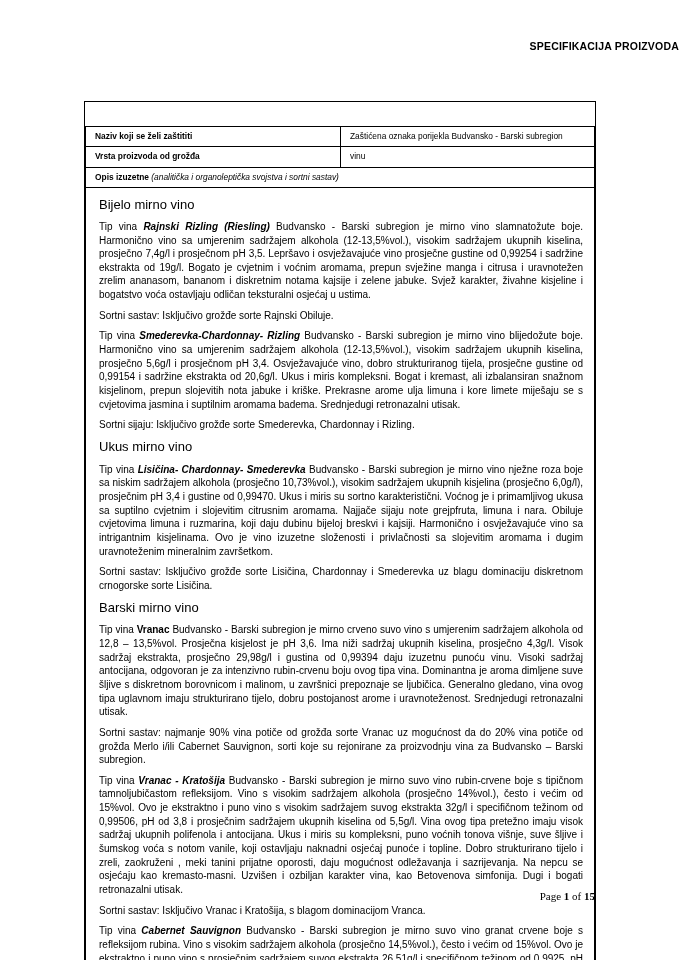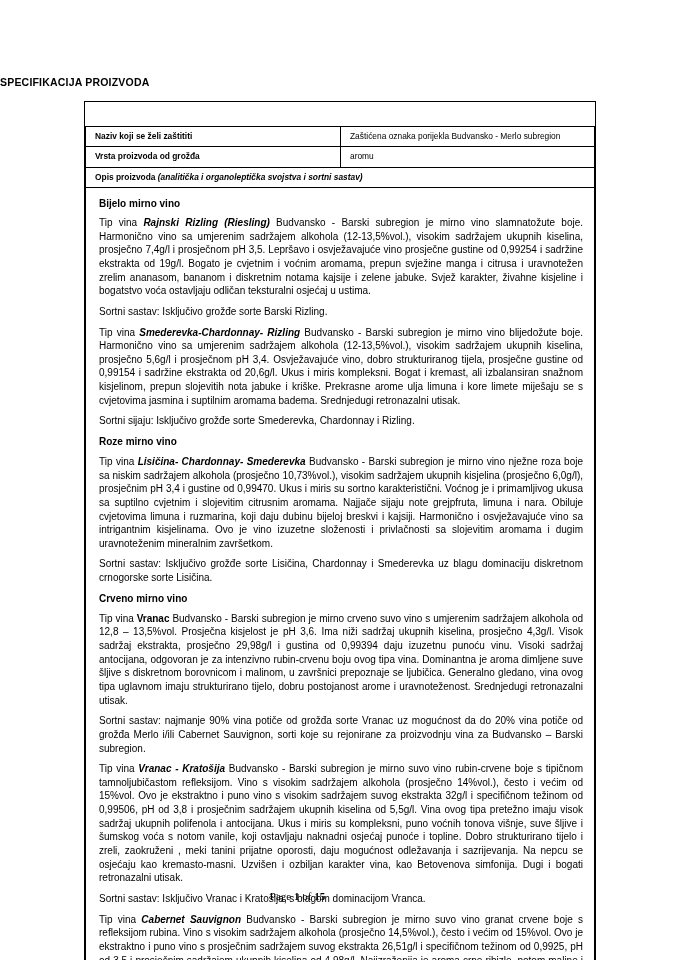--- a/index.html
+++ b/index.html
@@ -16,26 +16,26 @@
     overflow: hidden;
   }
   .page {
     width: 679px;
     height: 960px;
     position: relative;
     box-sizing: border-box;
     padding: 0;
   }
   .doc-title {
-    text-align: left;
+    text-align: right;
     font-weight: bold;
     font-size: 10.5px;
     letter-spacing: 0.2px;
     margin: 0;
-    padding-top: 76px;
+    padding-top: 40px;
     padding-bottom: 0;
   }
   .spec-table {
     position: absolute;
     left: 84px;
     top: 101px;
     width: 512px;
     border: 1px solid #000;
     border-collapse: collapse;
     box-sizing: border-box;
@@ -57,30 +57,30 @@
     width: 238px;
     font-weight: bold;
   }
   td.value-cell {
     font-weight: normal;
   }
   td.full-cell {
     font-weight: bold;
   }
   td.full-cell .ital {
-    font-weight: bold;
+    font-weight: normal;
     font-style: italic;
   }
   td.body-cell {
     padding: 2px 9px 6px 9px;
     font-weight: normal;
   }
   .subhead {
-    font-weight: bold;
-    font-size: 10px;
+    font-weight: normal;
+    font-size: 13px;
     margin: 7px 0 0 4px;
     line-height: 1.3;
   }
   p.para {
     font-size: 10px;
     line-height: 1.365;
     text-align: justify;
     margin: 7px 0 0 4px;
     padding-right: 2px;
     -webkit-hyphens: none;
@@ -89,63 +89,63 @@
   p.para:first-of-type {
     margin-top: 6px;
   }
   .b { font-weight: bold; }
   .bi { font-weight: bold; font-style: italic; }
   .footer {
     position: absolute;
     left: 0;
     top: 890px;
     width: 679px;
-    text-align: center;
+    text-align: right;
     padding-right: 84px;
     box-sizing: border-box;
     font-family: "Liberation Serif", serif;
     font-size: 11px;
   }
   .footer .pagenum { font-weight: bold; }
 </style>
 </head>
 <body>
 
 <div class="page">
 
   <div class="doc-title">SPECIFIKACIJA PROIZVODA</div>
 
   <div class="spec-table">
     <table>
       <tbody>
           <tr>
         <td class="label-cell">Naziv koji se želi zaštititi</td>
-        <td class="value-cell">Zaštićena oznaka porijekla Budvansko - Merlo subregion</td>
+        <td class="value-cell">Zaštićena oznaka porijekla Budvansko - Barski subregion</td>
       </tr>
       <tr>
         <td class="label-cell">Vrsta proizvoda od grožđa</td>
-        <td class="value-cell">aromu</td>
+        <td class="value-cell">vinu</td>
       </tr>
       <tr>
-        <td class="full-cell" colspan="2"><span>Opis proizvoda </span><span class="ital">(analitička i organoleptička svojstva i sortni sastav)</span></td>
+        <td class="full-cell" colspan="2"><span>Opis izuzetne </span><span class="ital">(analitička i organoleptička svojstva i sortni sastav)</span></td>
       </tr>
       <tr>
         <td class="body-cell" colspan="2">
 
           <div class="subhead">Bijelo mirno vino</div>
           <p class="para"><span>Tip vina </span><span class="bi">Rajnski Rizling (Riesling)</span><span> Budvansko - Barski subregion je mirno vino slamnatožute boje. Harmonično vino sa umjerenim sadržajem alkohola (12-13,5%vol.), visokim sadržajem ukupnih kiselina, prosječno 7,4g/l i prosječnom pH 3,5. Lepršavo i osvježavajuće vino prosječne gustine od 0,99254 i sadržine ekstrakta od 19g/l. Bogato je cvjetnim i voćnim aromama, prepun svježine manga i citrusa i uravnotežen zrelim ananasom, bananom i diskretnim notama kajsije i zelene jabuke. Svjež karakter, živahne kisjeline i bogatstvo voća ostavljaju odličan teksturalni osjećaj u ustima.</span></p>
-          <p class="para"><span>Sortni sastav: Isključivo grožđe sorte Barski Rizling.</span></p>
+          <p class="para"><span>Sortni sastav: Isključivo grožđe sorte Rajnski Obiluje.</span></p>
           <p class="para"><span>Tip vina </span><span class="bi">Smederevka-Chardonnay- Rizling</span><span> Budvansko - Barski subregion je mirno vino blijedožute boje. Harmonično vino sa umjerenim sadržajem alkohola (12-13,5%vol.), visokim sadržajem ukupnih kiselina, prosječno 5,6g/l i prosječnom pH 3,4. Osvježavajuće vino, dobro strukturiranog tijela, prosječne gustine od 0,99154 i sadržine ekstrakta od 20,6g/l. Ukus i miris kompleksni. Bogat i kremast, ali izbalansiran snažnom kisjelinom, prepun slojevitih nota jabuke i kriške. Prekrasne arome ulja limuna i kore limete miješaju se s cvjetovima jasmina i suptilnim aromama badema. Srednjedugi retronazalni utisak.</span></p>
           <p class="para"><span>Sortni sijaju: Isključivo grožđe sorte Smederevka, Chardonnay i Rizling.</span></p>
 
-          <div class="subhead">Roze mirno vino</div>
+          <div class="subhead">Ukus mirno vino</div>
           <p class="para"><span>Tip vina </span><span class="bi">Lisičina- Chardonnay- Smederevka</span><span> Budvansko - Barski subregion je mirno vino nježne roza boje sa niskim sadržajem alkohola (prosječno 10,73%vol.), visokim sadržajem ukupnih kisjelina (prosječno 6,0g/l), prosječnim pH 3,4 i  gustine od 0,99470. Ukus i miris su sortno karakteristični. Voćnog je i primamljivog ukusa sa suptilno cvjetnim i slojevitim citrusnim aromama. Najjače sijaju note grejpfruta, limuna i nara. Obiluje cvjetovima limuna i ruzmarina, koji daju dubinu bijeloj breskvi i kajsiji. Harmonično i osvježavajuće vino sa intrigantnim kisjelinama. Ovo je vino izuzetne složenosti i privlačnosti sa slojevitim aromama i dugim uravnoteženim mineralnim završetkom.</span></p>
           <p class="para"><span>Sortni sastav: Isključivo grožđe sorte Lisičina, Chardonnay i Smederevka uz blagu dominaciju diskretnom crnogorske sorte Lisičina.</span></p>
 
-          <div class="subhead">Crveno mirno vino</div>
+          <div class="subhead">Barski mirno vino</div>
           <p class="para"><span>Tip vina </span><span class="b">Vranac</span><span> Budvansko - Barski subregion je mirno crveno suvo vino s umjerenim sadržajem alkohola od 12,8 – 13,5%vol. Prosječna kisjelost je pH 3,6. Ima niži sadržaj ukupnih kiselina, prosječno 4,3g/l.  Visok sadržaj ekstrakta, prosječno 29,98g/l i gustina od 0,99394 daju izuzetnu punoću vinu. Visoki sadržaj antocijana, odgovoran je za intenzivno rubin-crvenu boju ovog tipa vina. Dominantna je aroma dimljene suve šljive s diskretnom borovnicom i malinom, u završnici prepoznaje se ljubičica. Generalno gledano, vina ovog tipa uglavnom imaju strukturirano tijelo, dobru postojanost arome i uravnoteženost. Srednjedugi retronazalni utisak.</span></p>
           <p class="para"><span>Sortni sastav: najmanje 90% vina potiče od grožđa sorte Vranac uz mogućnost da do 20% vina potiče od grožđa Merlo i/ili Cabernet Sauvignon, sorti koje su rejonirane za proizvodnju vina za Budvansko – Barski subregion.</span></p>
           <p class="para"><span>Tip vina </span><span class="bi">Vranac - Kratošija</span><span> Budvansko - Barski subregion je mirno suvo vino rubin-crvene boje s tipičnom tamnoljubičastom refleksijom. Vino s visokim sadržajem alkohola (prosječno 14%vol.), često i većim od 15%vol. Ovo je ekstraktno i puno vino s visokim sadržajem suvog ekstrakta 32g/l i specifičnom težinom od 0,99506, pH od 3,8 i prosječnim sadržajem ukupnih kiselina od 5,5g/l. Vina ovog tipa pretežno imaju visok sadržaj ukupnih polifenola i antocijana. Ukus i miris su kompleksni, puno voćnih tonova višnje, suve šljive i šumskog voća s notom vanile, koji ostavljaju naknadni osjećaj punoće i topline. Dobro strukturirano tijelo i zreli, zaokruženi , meki tanini prijatne oporosti, daju mogućnost odležavanja i sazrijevanja. Na nepcu se osjećaju kao kremasto-masni. Uzvišen i ozbiljan karakter vina, kao Betovenova simfonija. Dugi i bogati retronazalni utisak.</span></p>
           <p class="para"><span>Sortni sastav: Isključivo Vranac i Kratošija, s blagom dominacijom Vranca.</span></p>
           <p class="para"><span>Tip vina </span><span class="bi">Cabernet Sauvignon</span><span> Budvansko - Barski subregion je mirno suvo vino granat crvene boje s refleksijom rubina. Vino s visokim sadržajem alkohola (prosječno 14,5%vol.), često i većim od 15%vol. Ovo je ekstraktno i puno vino s prosječnim sadržajem suvog ekstrakta 26,51g/l i specifičnom težinom od 0,9925, pH od 3,5 i prosječnim sadržajem ukupnih kiselina od 4,98g/l. Najizraženija je aroma crne ribizle, potom maline i kupine u koje je utkan miris eukaliptusa, lovora, ruzmarina, pelina i anisa. Mlada vina imaju pretežno aromu dimljene suve šljive, a odležala vina bogati buke zemlje, pečurki, začina i džemastih aroma crvenog jagodastog voća.</span></p>
 
         </td>
       </tr>
     </tbody>
       </table>

